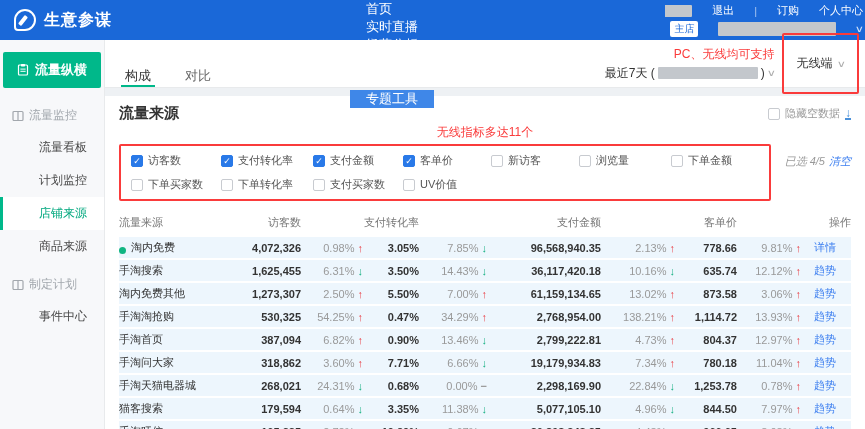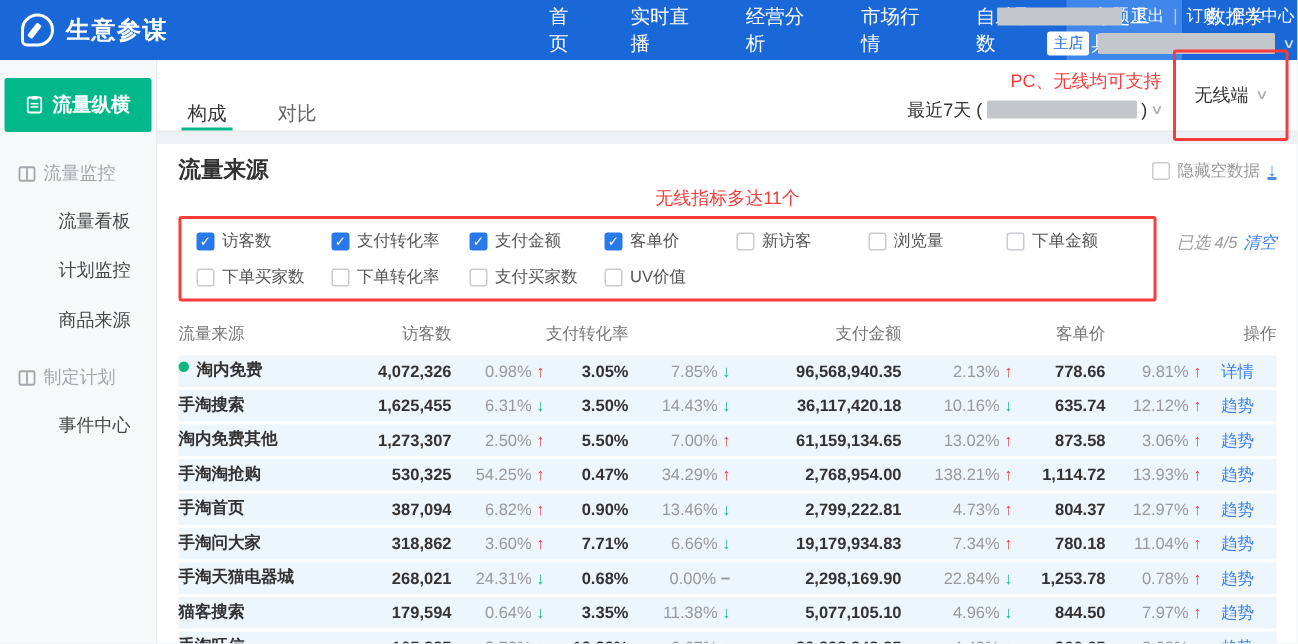--- a/index.html
+++ b/index.html
@@ -9,25 +9,25 @@
   }
   *{box-sizing:border-box;margin:0;padding:0;font-family:"Liberation Sans","DejaVu Sans",sans-serif;}
   html,body{width:865px;height:429px;overflow:hidden;background:var(--page-bg);}
 
   
   .navbar{height:40px;background:var(--nav-bg);display:flex;align-items:center;color:#fff;position:relative;}
   .brand{display:flex;align-items:center;gap:8px;padding:0 14px;width:350px;flex:none;}
   .logo-circle{width:22px;height:22px;border:2px solid #fff;border-radius:50% 50% 50% 4px;position:relative;flex:none;}
   .logo-pen{position:absolute;left:5px;top:4px;width:4px;height:11px;background:#fff;transform:rotate(38deg);border-radius:1px;}
   .brand-name{font-size:16px;font-weight:bold;letter-spacing:1px;}
-  .nav-items{display:flex;height:100%;align-items:stretch;}
+  .nav-items{display:flex;height:100%;align-items:stretch;flex-direction:column;}
   .nav-item{display:flex;align-items:center;padding:0 16px;font-size:13px;cursor:pointer;}
   .nav-item.active{background:var(--nav-active);}
   .nav-right{position:absolute;right:0;top:0;height:100%;display:flex;flex-direction:column;justify-content:center;align-items:flex-end;gap:3px;padding-right:2px;font-size:11px;overflow:hidden;width:200px;}
-  .nav-right .line{display:flex;align-items:center;gap:6px;white-space:nowrap;}
+  .nav-right .line{display:flex;align-items:center;gap:20px;white-space:nowrap;}
   .redact{background:#c3c7cc;border-radius:1px;display:inline-block;}
   .sep{opacity:.6;}
   .shop-badge{background:#fff;color:var(--nav-bg);font-size:10px;padding:1px 4px;border-radius:2px;}
   .caret{font-size:9px;opacity:.8;transform:scaleX(1.4);display:inline-block;}
 
   
   .layout{display:flex;height:389px;}
   .sidebar{width:105px;flex:none;background:#f7f8fa;border-right:1px solid var(--border);}
   .product-btn{margin:12px 3px 6px 3px;height:36px;background:var(--green);color:#fff;border-radius:2px;display:flex;align-items:center;justify-content:center;gap:6px;font-size:13px;font-weight:bold;cursor:pointer;}
   .side-section-title{display:flex;align-items:center;gap:5px;padding:13px 0 7px 12px;color:#a2a7ad;font-size:12px;}
@@ -64,21 +64,21 @@
   .selected-info{flex:none;margin-left:14px;padding-top:10px;font-size:11px;color:#999;white-space:nowrap;font-style:italic;}
   .clear-link{color:var(--link-blue);cursor:pointer;margin-left:4px;}
 
   
   .traffic-table{margin-top:7px;}
   .tgrid{display:grid;grid-template-columns:112px 70px 62px 56px 68px 114px 74px 62px 64px 1fr;align-items:center;}
   .thead{padding:7px 0;font-size:11px;color:#777;}
   .thead span{white-space:nowrap;}
   .h-right{justify-self:end;}
   .trow{background:var(--row-bg);border-bottom:2px solid #fff;padding:3px 0;font-size:11px;min-height:19px;}
-  .cell-name{color:#333;display:flex;align-items:flex-start;gap:5px;padding-right:6px;line-height:13px;font-weight:bold;}
+  .cell-name{color:#333;display:flex;align-items:flex-end;gap:5px;padding-right:6px;line-height:13px;}
   .dot{width:7px;height:7px;border-radius:50%;background:#10b582;flex:none;}
   .val{justify-self:end;color:#333;font-weight:bold;white-space:nowrap;}
   .chg{justify-self:end;color:#999;white-space:nowrap;}
   .arr{font-weight:bold;}
   .arr.up{color:var(--up-red);}
   .arr.down{color:var(--down-green);}
   .arr.flat{color:#999;}
   .action-link{justify-self:end;color:var(--link-blue);cursor:pointer;padding-right:15px;font-size:11px;}
 </style>
 </head>
@@ -132,20 +132,21 @@
     <div id="sidebar-sections">
         <div class="side-section-title">
           <svg viewBox="0 0 12 12" class="mini-icon">
             <rect x="1" y="1.5" width="10" height="9" rx="1" fill="none" stroke="#a2a7ad" stroke-width="1.2"></rect>
             <line x1="6" y1="1.5" x2="6" y2="10.5" stroke="#a2a7ad" stroke-width="1.2"></line>
           </svg>
           <span>流量监控</span>
         </div>
         <div class="side-item">流量看板</div>
         <div class="side-item">计划监控</div>
+        <div class="side-item active">店铺来源</div>
         <div class="side-item">商品来源</div>
         <div class="side-section-title">
           <svg viewBox="0 0 12 12" class="mini-icon">
             <rect x="1" y="1.5" width="10" height="9" rx="1" fill="none" stroke="#a2a7ad" stroke-width="1.2"></rect>
             <line x1="6" y1="1.5" x2="6" y2="10.5" stroke="#a2a7ad" stroke-width="1.2"></line>
           </svg>
           <span>制定计划</span>
         </div>
         <div class="side-item">事件中心</div>
       </div>

